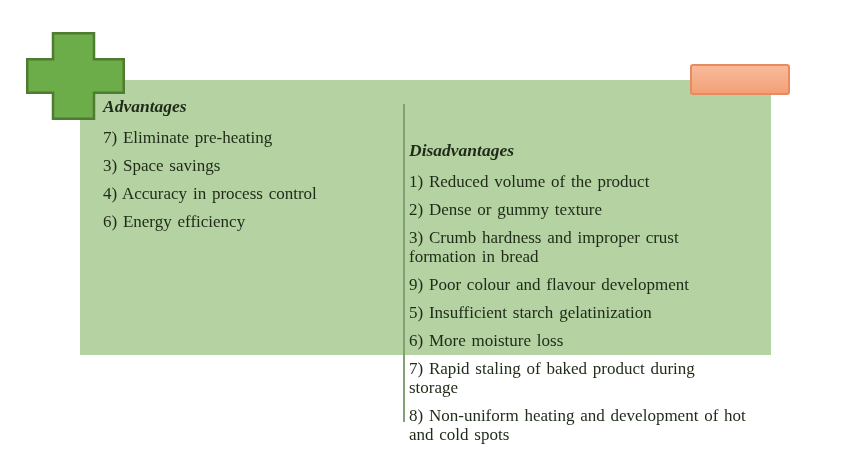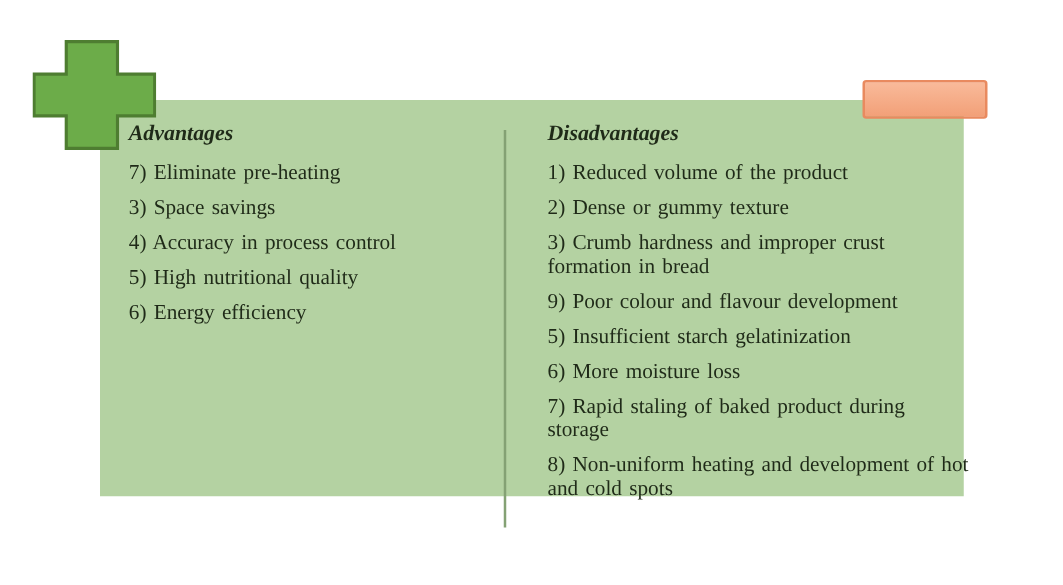--- a/index.html
+++ b/index.html
@@ -14,21 +14,21 @@
     background: #ffffff;
     overflow: hidden;
     font-family: "Liberation Serif", "DejaVu Serif", serif;
     color: var(--text-color, #1F2A18);
   }
   .panel {
     position: absolute;
     left: 80px;
     top: 80px;
     width: 691px;
-    height: 317px;
+    height: 275px;
     background: var(--panel-bg, #B4D2A2);
   }
   .plus-icon {
     position: absolute;
     left: 26px;
     top: 32px;
     width: 99px;
     height: 88px;
     z-index: 3;
   }
@@ -56,22 +56,23 @@
     top: 16px;
     font-size: 17px;
     line-height: 19px;
     word-spacing: 0.09em;
   }
   .col-left {
     left: 23px;
     width: 292px;
   }
   .col-right {
-    left: 358px;
+    left: 329px;
     width: 338px;
+    margin-top: 44px;
   }
   .col-heading {
     font-weight: bold;
     font-style: italic;
     font-size: 17.5px;
     line-height: 20px;
     margin-bottom: 12px;
   }
   .list-item {
     margin-bottom: 9px;
@@ -88,21 +89,20 @@
 
   <div class="accent-tab"></div>
 
   <div class="panel">
 
     <div class="col col-left">
       <div class="col-heading">Advantages</div>
       <div class="list-item">7) Eliminate pre-heating</div>
       <div class="list-item">3) Space savings</div>
       <div class="list-item">4) Accuracy in process control</div>
-      <div class="list-item">5) High nutritional quality</div>
       <div class="list-item">6) Energy efficiency</div>
     </div>
 
     <div class="divider"></div>
 
     <div class="col col-right">
       <div class="col-heading">Disadvantages</div>
       <div class="list-item">1) Reduced volume of the product</div>
       <div class="list-item">2) Dense or gummy texture</div>
       <div class="list-item">3) Crumb hardness and improper crust formation in bread</div>

